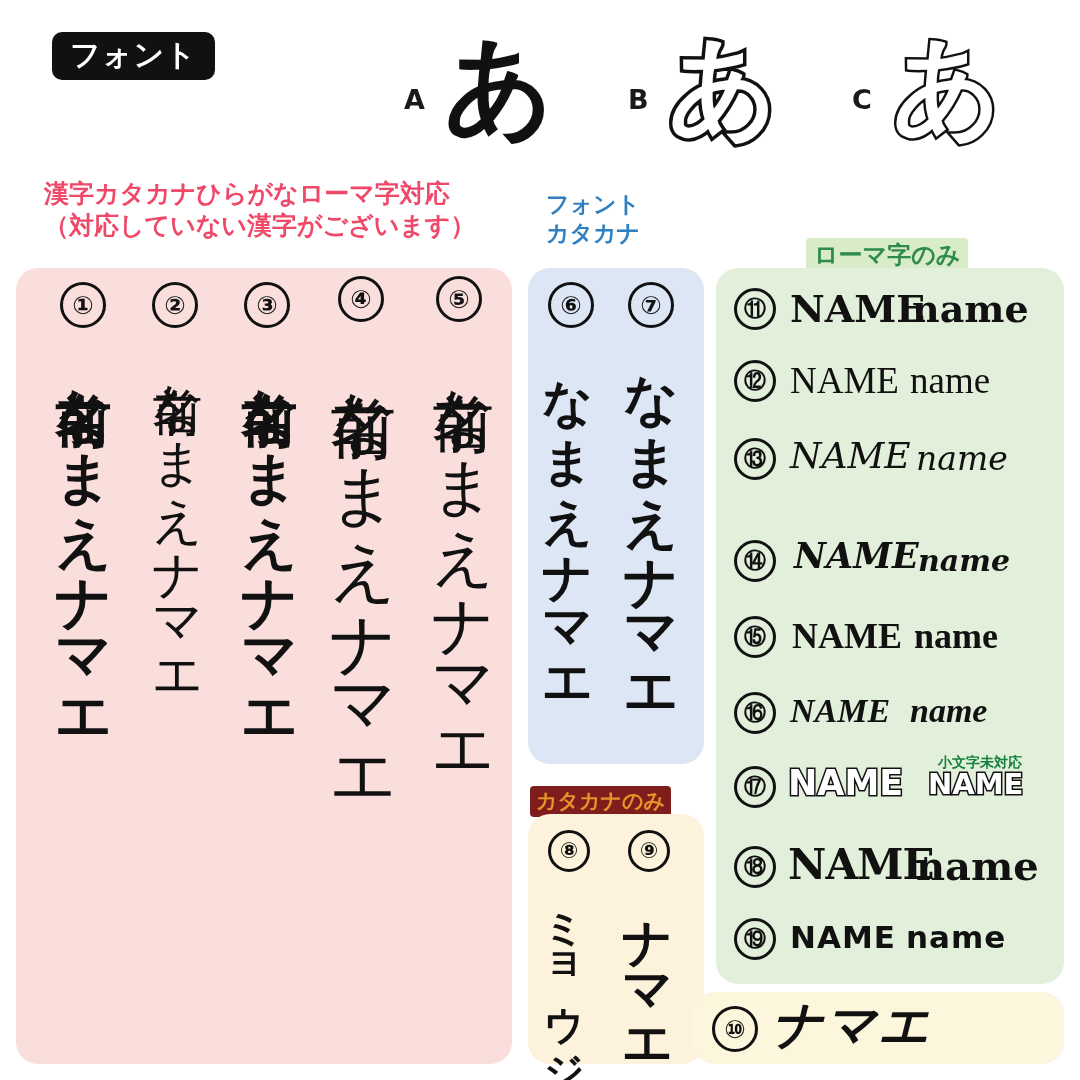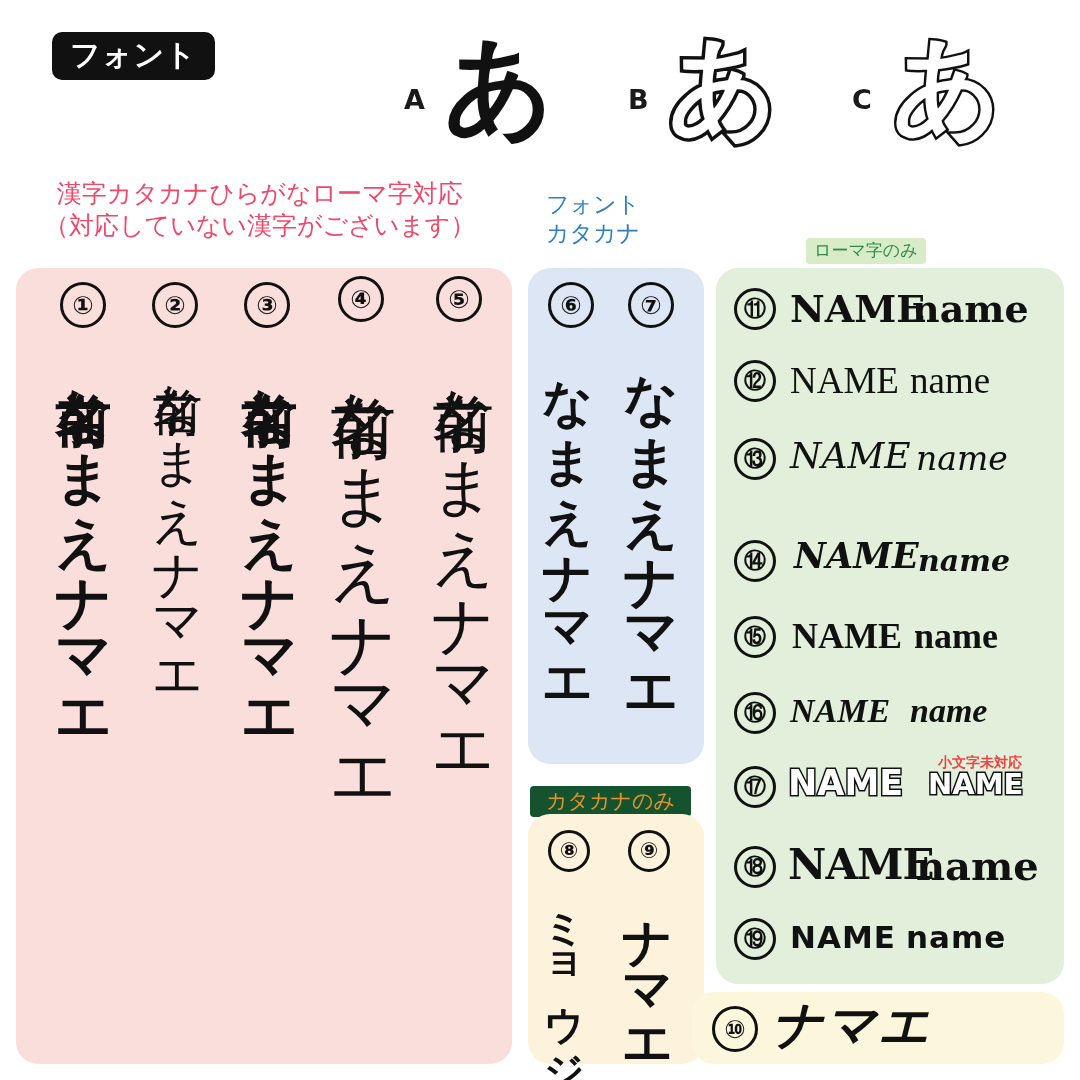--- a/index.html
+++ b/index.html
@@ -71,34 +71,33 @@
   }
   .glyph.outline2 {
     color: #ffffff;
     -webkit-text-stroke: 5px #111111;
     paint-order: stroke fill;
   }
 
   
   .heading {
     position: absolute;
-    font-weight: normal;
+    font-weight: bold;
     line-height: 1.28;
     white-space: pre-line;
-    text-align: center;
   }
   .heading.pink { color: #ef4868; font-size: 25px; left: 44px; top: 178px; }
   .heading.blue { color: #2f7fc1; font-size: 23px; left: 546px; top: 190px; }
   .heading.green {
-    color: #2f8a4e; font-size: 17px; left: 806px; top: 238px;
+    color: #2f8a4e; font-size: 24px; left: 806px; top: 238px;
     background: #d8ecc8; padding: 2px 8px; border-radius: 4px;
   }
   .heading.orange {
     color: #e8922a; font-size: 21px; left: 530px; top: 786px;
-    background: #14532d; padding: 2px 16px; border-radius: 4px;
+    background: #7f1d1d; padding: 2px 6px; border-radius: 4px;
   }
 
   
   .panel {
     position: absolute;
     border-radius: 22px;
   }
   .panel-pink   { left: 16px;  top: 268px; width: 496px;  height: 796px; background: #f9dedc; }
   .panel-blue   { left: 528px; top: 268px; width: 176px;  height: 496px; background: #dde6f4; }
   .panel-green  { left: 716px; top: 268px; width: 348px;  height: 716px; background: #e2efda; }
@@ -137,21 +136,21 @@
   .roman {
     position: absolute;
     color: #111111;
     white-space: nowrap;
     line-height: 1;
   }
   .note-small {
     position: absolute;
     font-size: 14px;
     font-weight: bold;
-    color: #ef4444;
+    color: #15803d;
   }
 </style>
 </head>
 <body>
 
 <div class="header">
   <div class="font-badge">フォント</div>
 
   <div class="sample-row">
     <div class="sample-letter" style="left:4px;">A</div>

